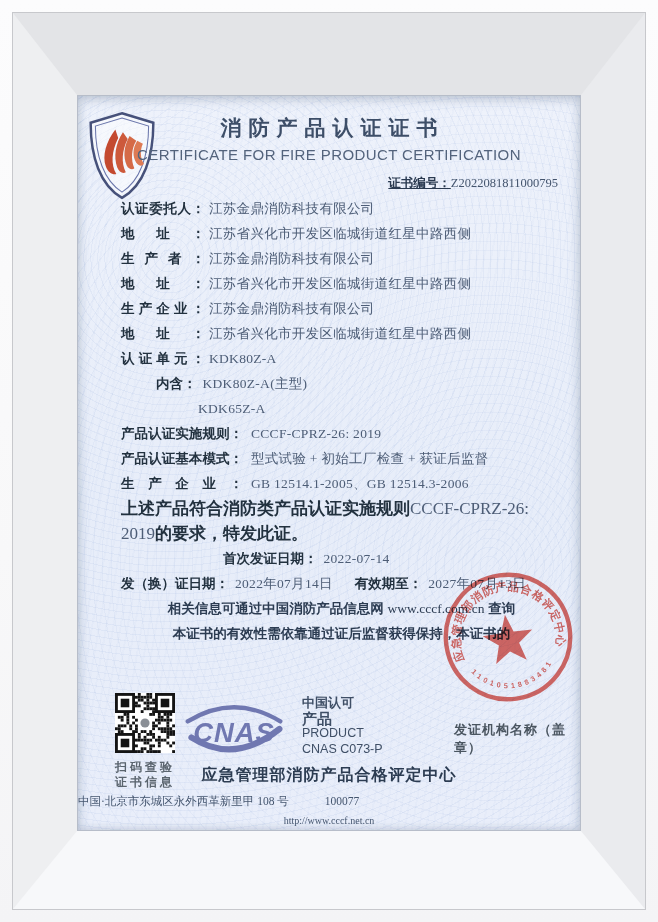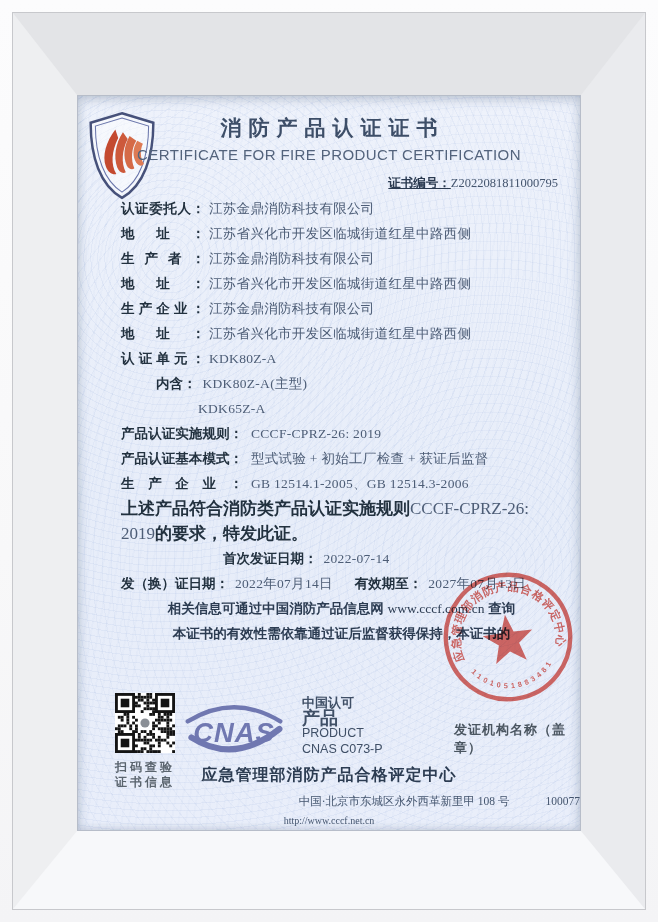--- a/index.html
+++ b/index.html
@@ -45,29 +45,29 @@
   .first-issue{padding-left:102px;}
   .gap{width:22px;flex:none;}
   .notice{height:25px;line-height:25px;text-align:center;font-size:13.5px;font-weight:600;color:#2c3c52;}
   .notice .url-in{font-family:"Liberation Serif","DejaVu Serif",serif;font-weight:400;}
   .bottom{position:absolute;top:597px;left:0;right:0;height:139px;}
   .qr-block{position:absolute;left:31px;top:0;width:72px;text-align:center;font-weight:bold;}
   .qr-cap{margin-top:3px;font-size:12px;letter-spacing:3px;color:#5a646e;line-height:15px;}
   .cnas{position:absolute;left:104px;top:8px;}
   .accr{position:absolute;left:224px;top:2px;color:#3f4f66;line-height:15.5px;}
   .accr .a1{font-size:13px;font-weight:700;}
-  .accr .a2{font-size:18px;font-weight:700;}
+  .accr .a2{font-size:15px;font-weight:700;}
   .accr .a3,.accr .a4{font-size:12.5px;}
   .stamp-hint{position:absolute;left:336px;top:28px;font-size:13px;font-weight:600;
     color:#4a5560;letter-spacing:1px;font-family:"Liberation Serif","DejaVu Serif",serif;margin-left:40px;}
   .stamp{position:absolute;left:362px;top:473px;width:136px;height:136px;opacity:.88;
     mix-blend-mode:multiply;}
   .center-name{position:absolute;top:72px;left:0;right:0;text-align:center;font-size:16px;
     font-weight:700;letter-spacing:1px;color:#2c3c52;}
-  .addr{position:absolute;top:101px;left:0;right:0;text-align:right;font-size:11.5px;
+  .addr{position:absolute;top:101px;left:0;right:0;text-align:left;font-size:11.5px;
     color:#44556e;font-family:"Liberation Serif","DejaVu Serif",serif;}
   .addr .pc{margin-left:36px;}
   .url{position:absolute;top:122px;left:0;right:0;text-align:center;font-size:10px;
     color:#44556e;font-family:"Liberation Serif","DejaVu Serif",serif;}
 </style>
 </head>
 <body>
 
 <div class="stage">
   <div class="frame-line"></div>

